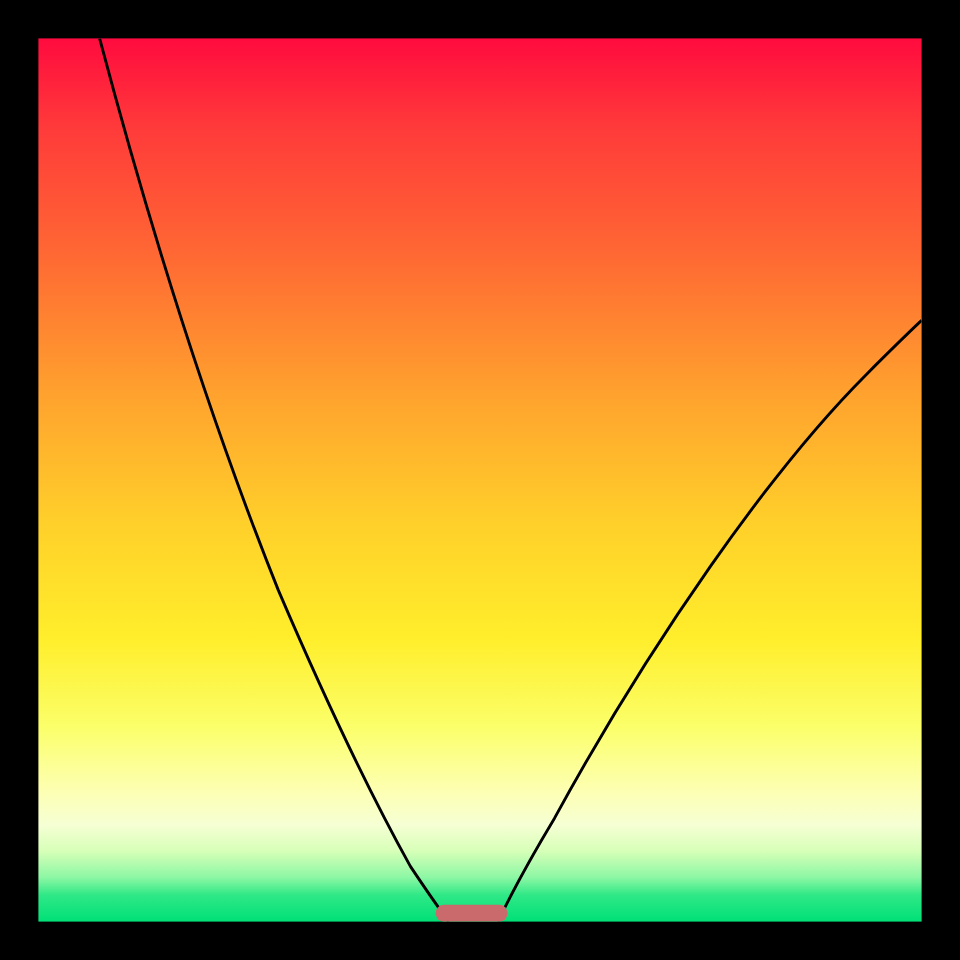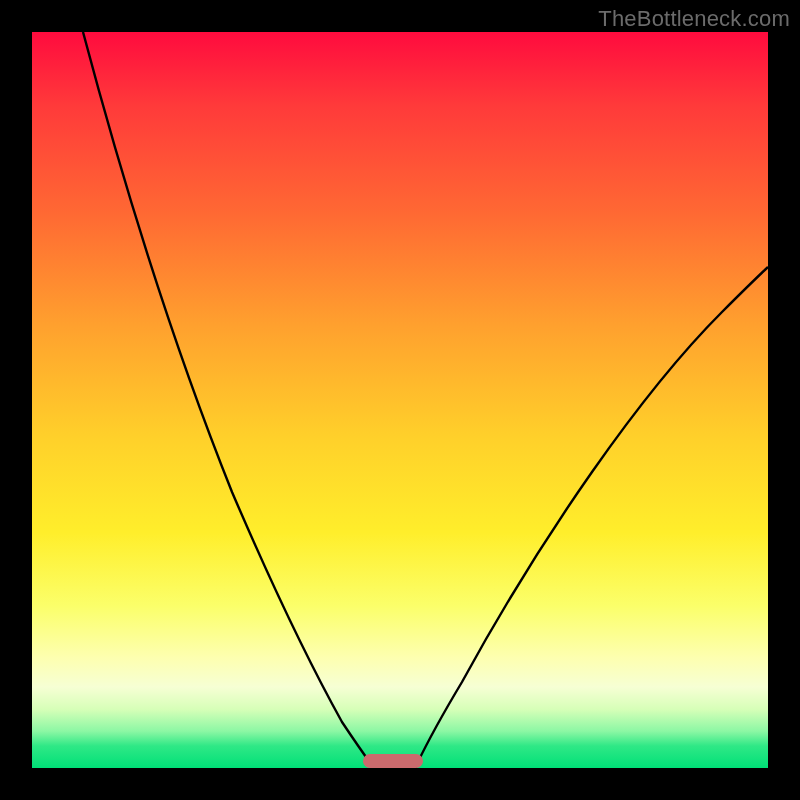--- a/index.html
+++ b/index.html
@@ -78,14 +78,13 @@
       <path d="M 383 736
                Q 400 700 430 650
                Q 490 540 560 440
                Q 630 340 690 280
                Q 720 250 736 235" fill="none" stroke="#000" stroke-width="2.4"></path>
     </svg>
 
     <div class="marker" style="left:331px; width:60px; bottom:0px;"></div>
   </div>
 
-  <div class="watermark">TheBottleneck.com</div>
 </div>
 
 </body></html>

